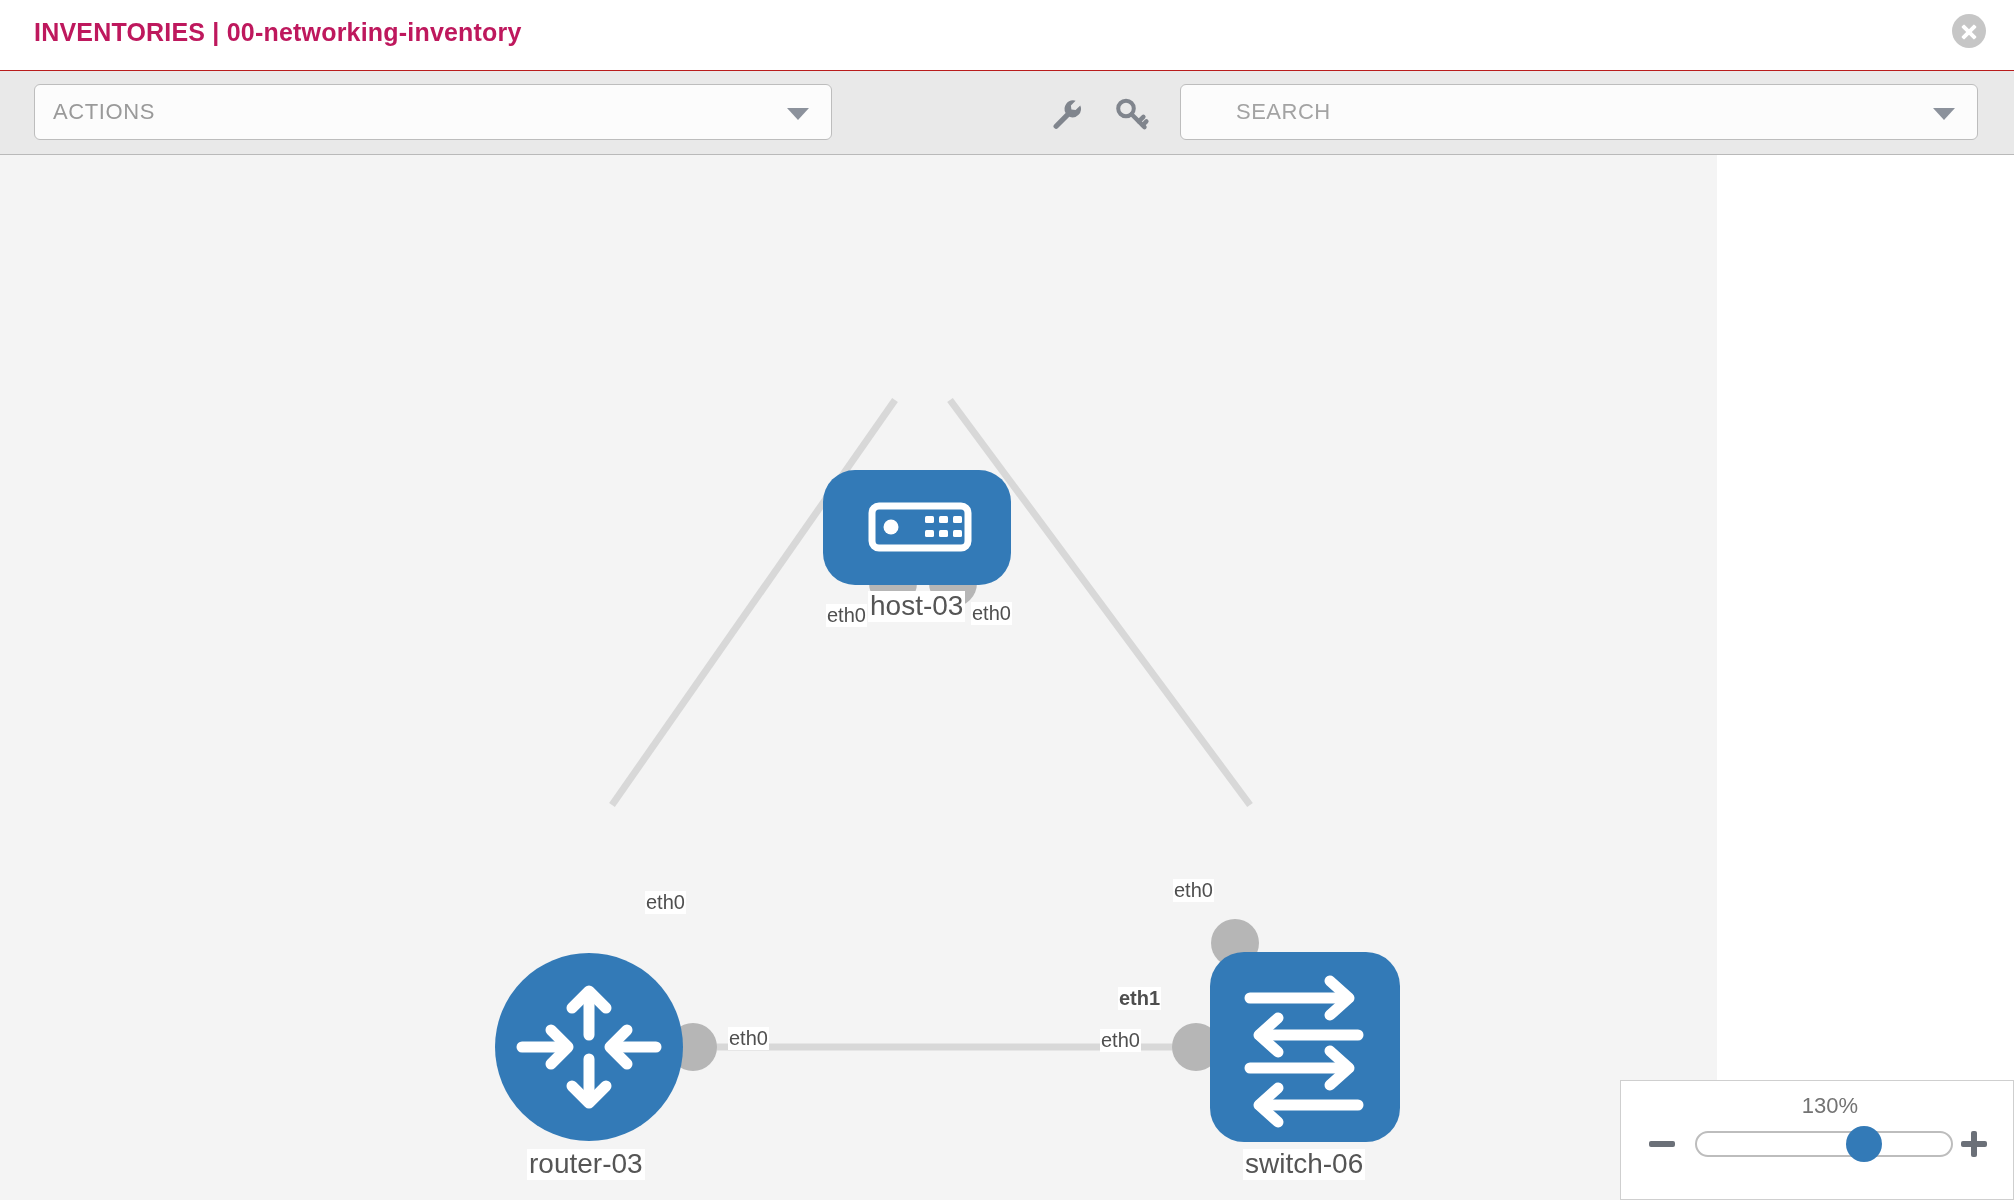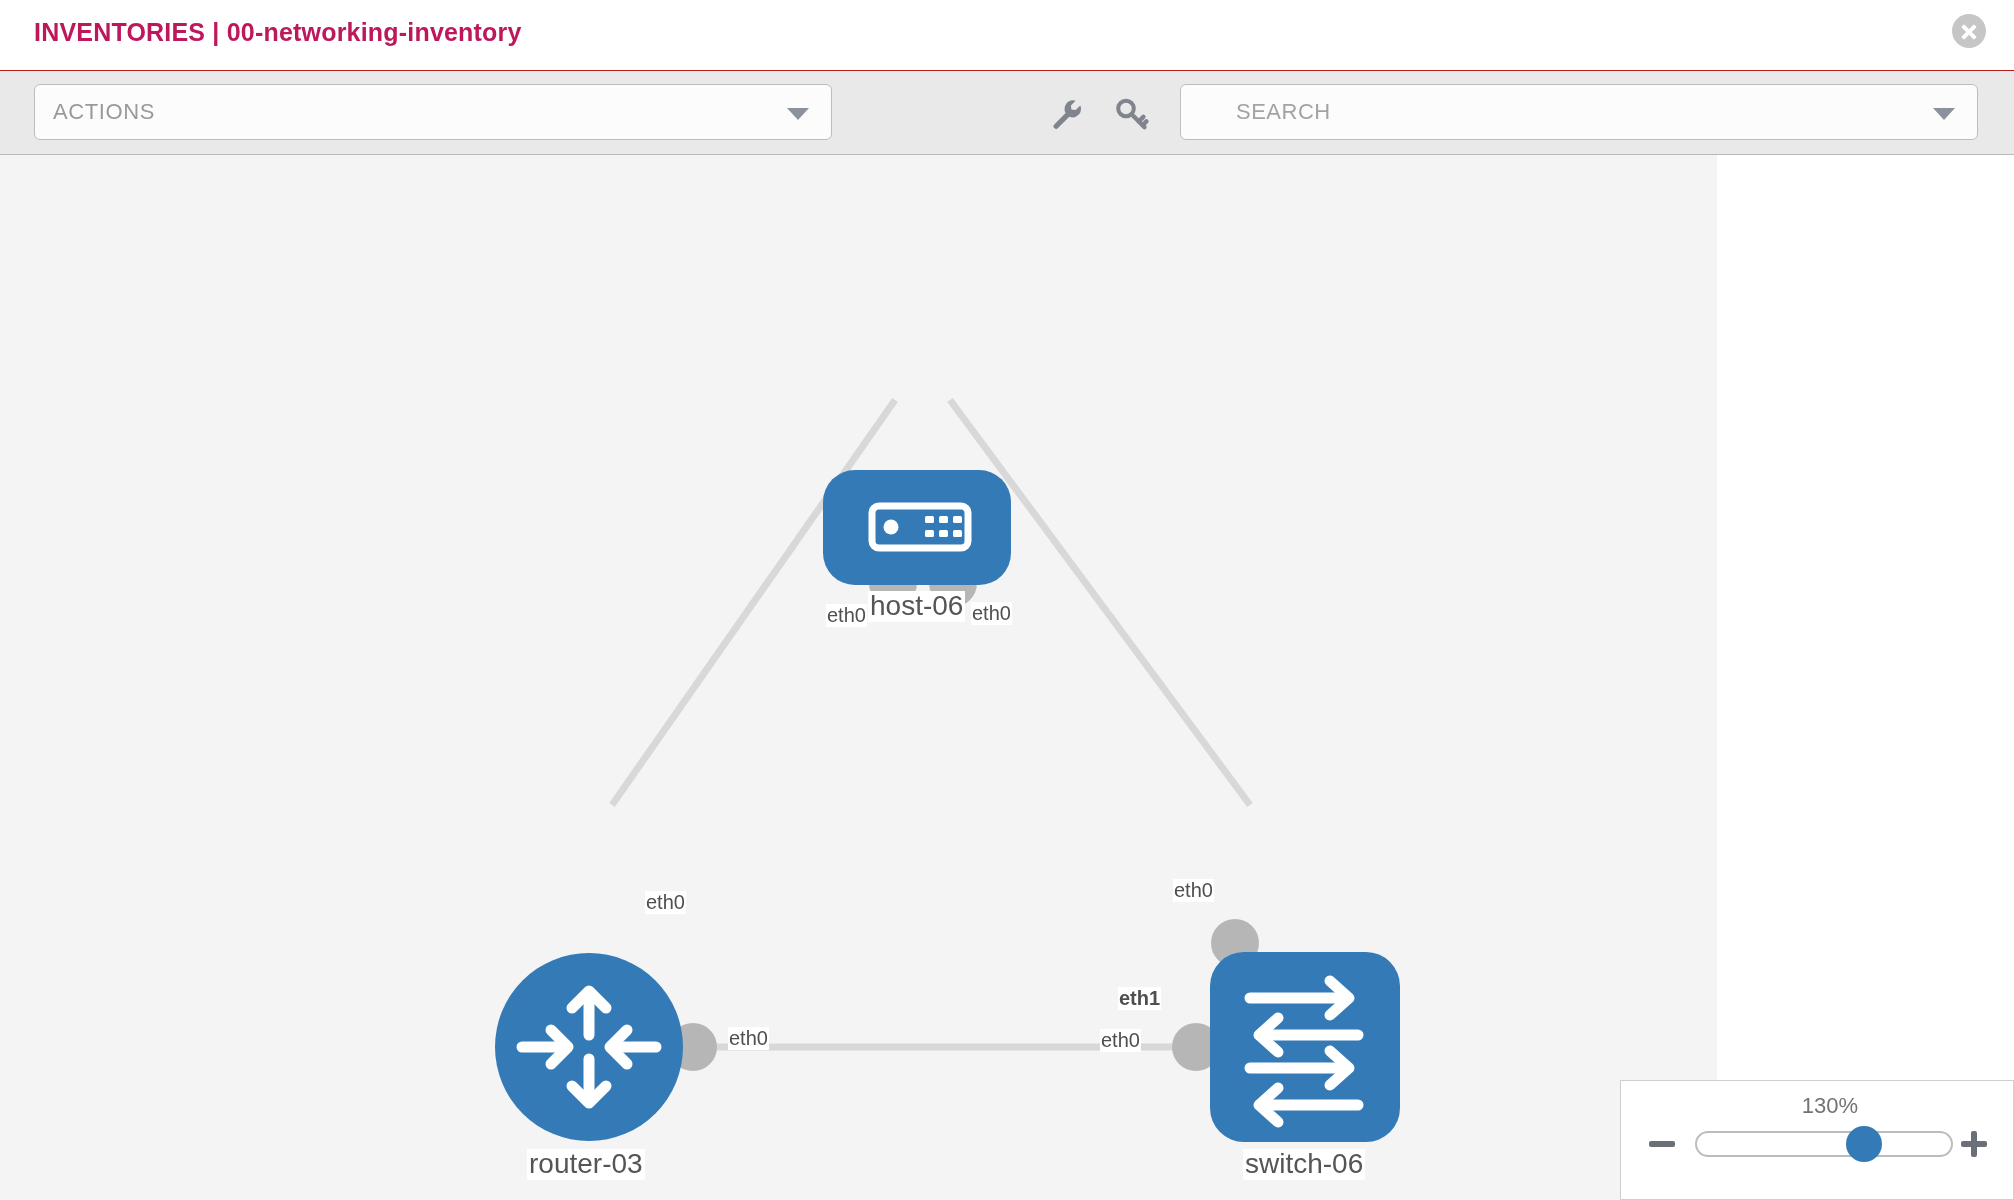--- a/index.html
+++ b/index.html
@@ -338,21 +338,21 @@
   <span class="iface-label" style="left:645px; top:736px;">eth0</span>
 
   <span class="iface-label" style="left:1173px; top:724px;">eth0</span>
 
   <span class="iface-label" style="left:728px; top:872px;">eth0</span>
 
   <span class="iface-label" style="left:1100px; top:874px;">eth0</span>
 
   <span class="iface-label" style="left:1118px; top:832px;font-weight:bold;">eth1</span>
 
-  <span class="node-label" style="left:868px; top:436px;">host-06</span>
+  <span class="node-label" style="left:868px; top:436px;">host-03</span>
 
   <span class="node-label" style="left:527px; top:994px;">router-03</span>
 
   <span class="node-label" style="left:1243px; top:994px;">switch-06</span>
 
 </div>
 
 <div class="zoom-panel">
   <div class="zoom-value">130%</div>
 

